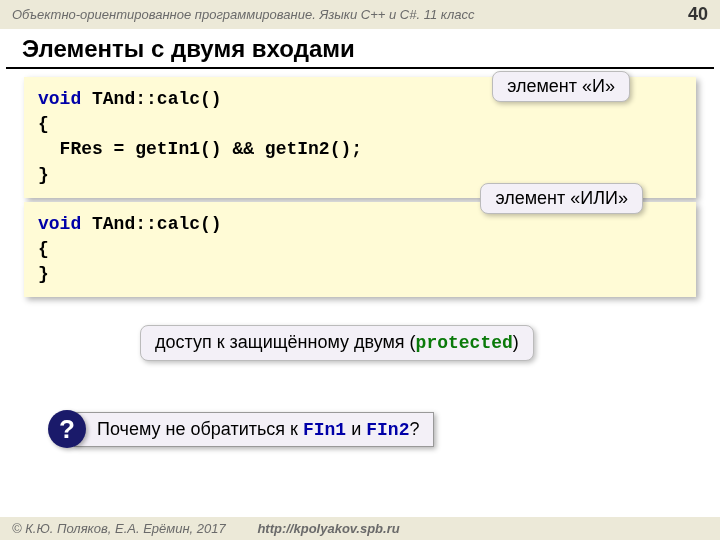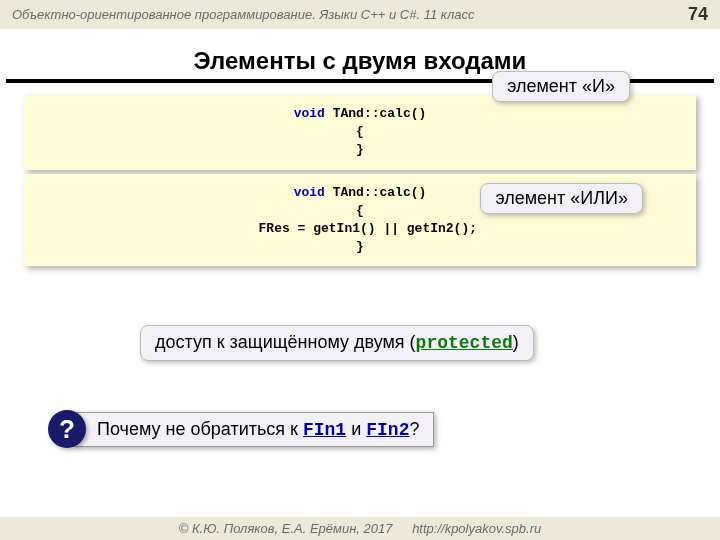--- a/index.html
+++ b/index.html
@@ -1,15 +1,15 @@
 <!DOCTYPE html>
 <html><head>
 <meta charset="utf-8">
 <style>
-  * { box-sizing: border-box; margin: 0; padding: 0; text-align: center; }
+  * { box-sizing: border-box; margin: 0; padding: 0; }
   body {
     font-family: Arial, sans-serif;
     background: #fff;
     width: 720px;
     height: 540px;
     position: relative;
     overflow: hidden;
   }
   .header {
     background: #ece9d8;
@@ -24,29 +24,29 @@
   .page-num {
     font-style: normal;
     font-weight: bold;
     color: #333;
     font-size: 18px;
   }
   .title {
     font-size: 24px;
     font-weight: bold;
     padding: 6px 16px 4px;
-    border-bottom: 4px solid #000000;
-    margin: 12px 6px;
+    border-bottom: 2px solid #000000;
+    margin: 0 6px;
   }
   .code-block {
     background: #fffbd6;
     margin: 8px 24px 4px 24px;
     padding: 10px 14px;
     font-family: "Courier New", monospace;
-    font-size: 13px;
+    font-size: 18px;
     font-weight: bold;
     line-height: 1.4;
     box-shadow: 3px 3px 6px rgba(0,0,0,0.3);
     position: relative;
   }
   .code-block + .code-block { margin-top: 0; }
   .kw { color: #0000a8; }
   .callout {
     position: absolute;
     background: #f3f0f7;
@@ -58,21 +58,21 @@
     white-space: nowrap;
   }
   .callout-and { top: 71px; right: 90px; }
   .callout-or  { top: 183px; right: 77px; }
   .callout-protected {
     top: 325px; left: 140px;
     white-space: normal;
     line-height: 1.15;
     padding: 6px 14px;
   }
-  .mono { font-family: "Courier New", monospace; font-weight: bold; text-decoration: underline; }
+  .mono { font-family: "Courier New", monospace; font-weight: bold; }
   .green { color: #0a7a0a; }
   .blue { color: #0000a8; }
   .question-row {
     position: absolute;
     top: 410px;
     left: 48px;
     display: flex;
     align-items: center;
   }
   .qmark {
@@ -98,42 +98,42 @@
   }
   .footer {
     position: absolute;
     bottom: 0; left: 0; right: 0;
     background: #ece9d8;
     padding: 4px 12px;
     font-style: italic;
     color: #6a6a6a;
     font-size: 13px;
   }
-  .footer .url { margin-left: 16px; }
+  .footer .url { margin-left: 28px; font-weight: bold; }
 </style>
 </head>
 <body>
 
 <div class="header">
   <span>Объектно-ориентированное программирование. Языки C++ и C#. 11 класс</span>
-  <span class="page-num">74</span>
+  <span class="page-num">40</span>
 </div>
 
 <div class="title">Элементы с двумя входами</div>
 
 <div class="code-block">
   <div><span class="kw">void</span><span> TAnd::calc()</span></div>
   <div>{</div>
+  <div style="white-space:pre">  FRes = getIn1() &amp;&amp; getIn2();</div>
   <div>}</div>
 </div>
 
 <div class="code-block">
   <div><span class="kw">void</span><span> TAnd::calc()</span></div>
   <div>{</div>
-  <div style="white-space:pre">  FRes = getIn1() || getIn2();</div>
   <div>}</div>
 </div>
 
 <div class="callout callout-and">элемент «И»</div>
 <div class="callout callout-or">элемент «ИЛИ»</div>
 <div class="callout callout-protected">
   <span>доступ к защищённому двумя (</span><span class="mono green">protected</span><span>)</span>
 </div>
 
 <div class="question-row">

